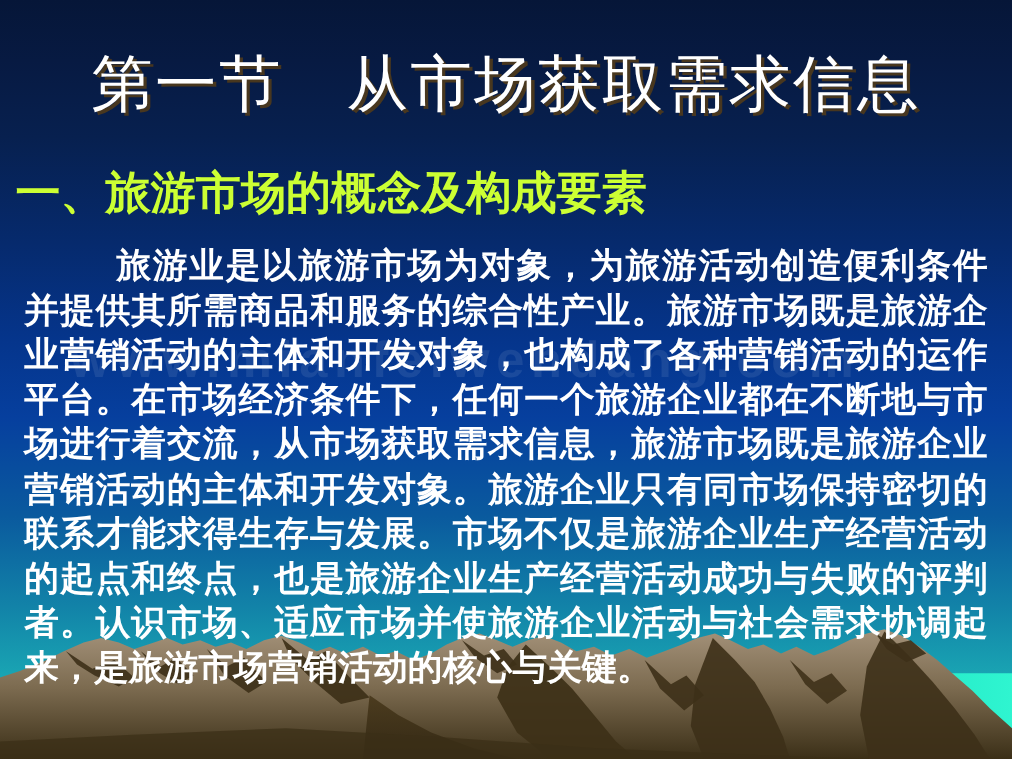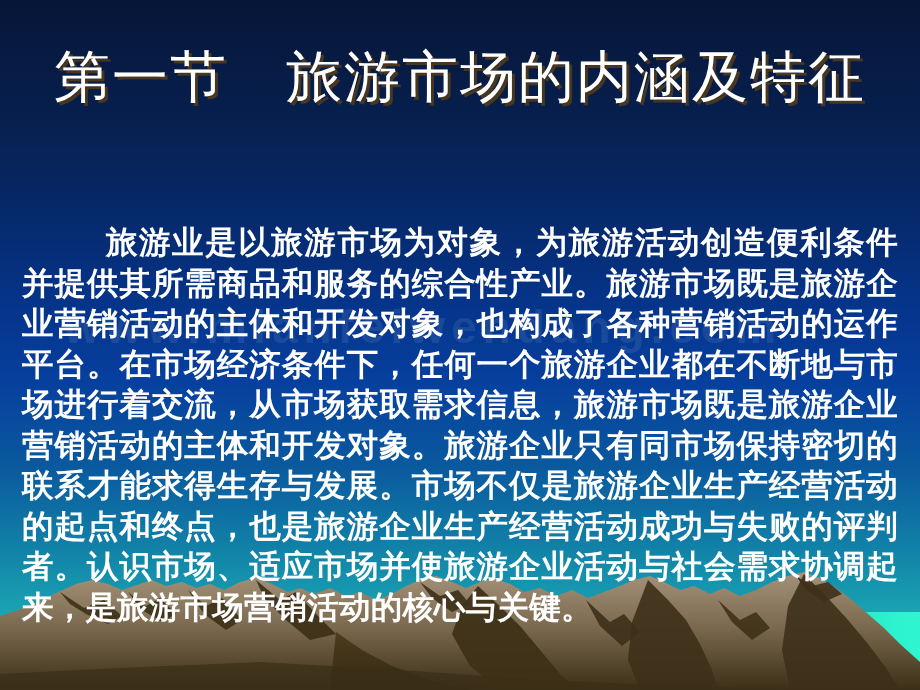--- a/index.html
+++ b/index.html
@@ -150,18 +150,19 @@
              L628,90 L632,52 Z" fill="#3d3018" opacity="0.9"></path>
     <path d="M718,30 L740,50 L756,42 L770,58 L752,70 L732,52 Z" fill="#3d3018" opacity="0.88"></path>
     <path d="M796,6 L812,16 L828,12 L842,24 L824,32 L806,20 Z" fill="#3d3018" opacity="0.9"></path>
     <path d="M804,4 L826,26 L848,50 L868,74 L886,98 L900,120 L790,120
              L782,80 L788,36 Z" fill="#3d3018" opacity="0.9"></path>
 
     <path d="M0,104 L120,98 L260,92 L400,100 L540,110 L680,116 L790,120
              L0,120 Z" fill="#3b2f17" opacity="0.75"></path>
   </svg>
 
-  <div class="slide-title">第一节　旅游市场的内涵及特征</div>
+  <div class="slide-title">第一节　从市场获取需求信息</div>
 
+  <div class="sub-heading">一、旅游市场的概念及构成要素</div>
 
   <div class="body-copy">旅游业是以旅游市场为对象，为旅游活动创造便利条件并提供其所需商品和服务的综合性产业。旅游市场既是旅游企业营销活动的主体和开发对象，也构成了各种营销活动的运作平台。在市场经济条件下，任何一个旅游企业都在不断地与市场进行着交流，从市场获取需求信息，旅游市场既是旅游企业营销活动的主体和开发对象。旅游企业只有同市场保持密切的联系才能求得生存与发展。市场不仅是旅游企业生产经营活动的起点和终点，也是旅游企业生产经营活动成功与失败的评判者。认识市场、适应市场并使旅游企业活动与社会需求协调起来，是旅游市场营销活动的核心与关键。</div>
 
 </div>
 
 </body></html>

